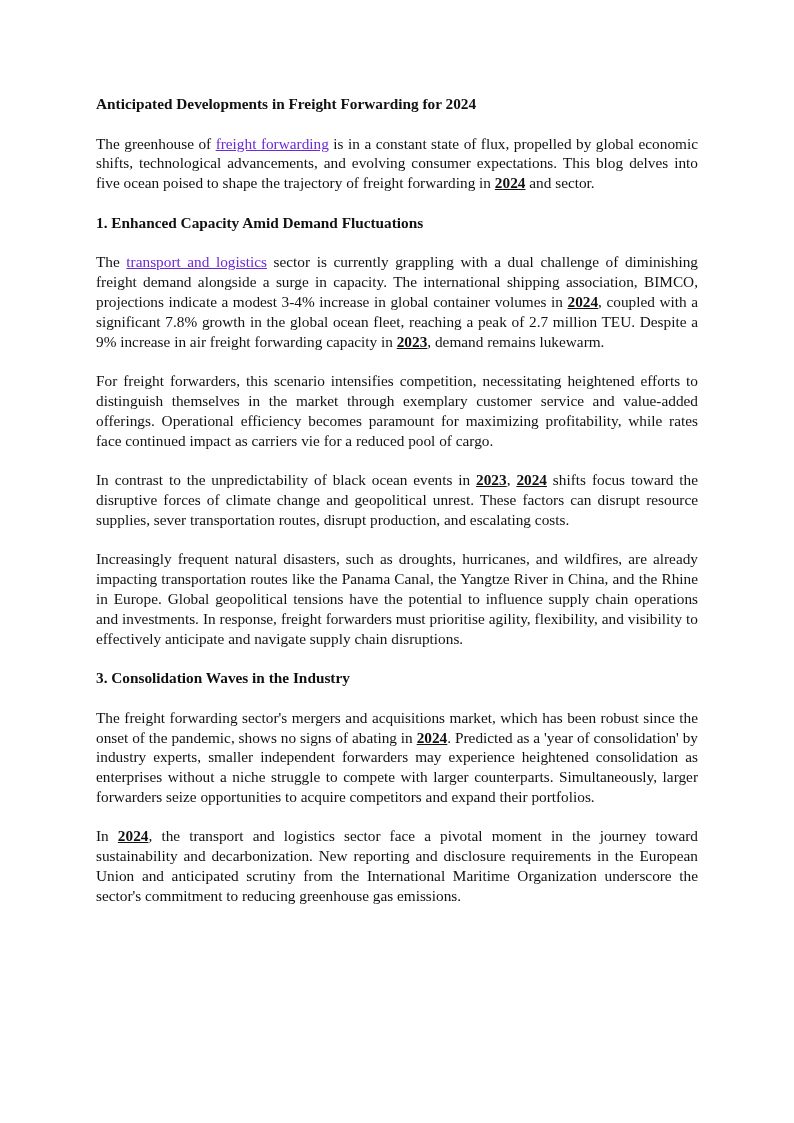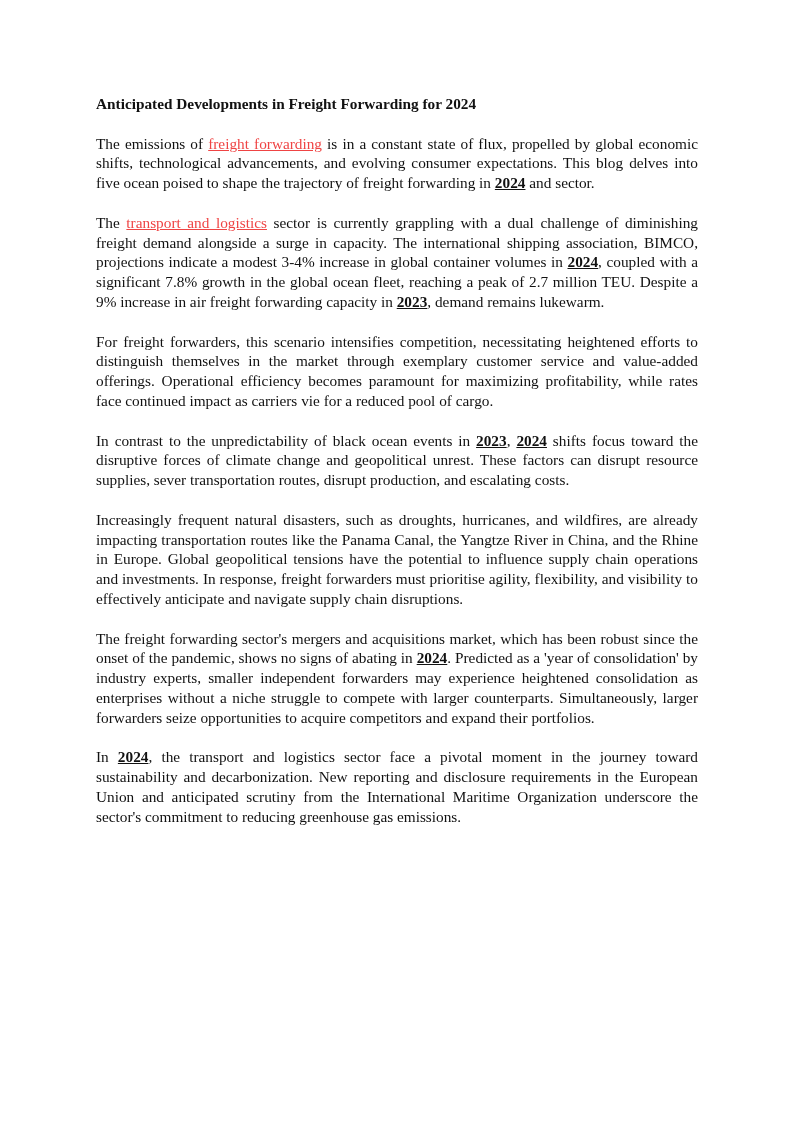--- a/index.html
+++ b/index.html
@@ -18,48 +18,50 @@
     font-weight: bold;
     margin: 0 0 19.8px 0;
     font-size: 15.3px;
     line-height: 19.8px;
   }
   p {
     margin: 0 0 19.8px 0;
     text-align: justify;
   }
   .link {
-    color: #ef4444;
+    color: #6d28d9;
     text-decoration: underline;
     cursor: pointer;
   }
   .yr {
     font-weight: bold;
     text-decoration: underline;
     margin-top: 37px;
   }
 </style>
 </head>
 <body>
 
 <div class="page">
 
   <div class="title">Anticipated Developments in Freight Forwarding for 2024</div>
 
-  <p><span>The emissions of </span><a class="link">freight forwarding</a><span> is in a constant state of flux, propelled by global economic shifts, technological advancements, and evolving consumer expectations. This blog delves into five ocean poised to shape the trajectory of freight forwarding in </span><span class="yr">2024</span><span> and sector.</span></p>
+  <p><span>The greenhouse of </span><a class="link">freight forwarding</a><span> is in a constant state of flux, propelled by global economic shifts, technological advancements, and evolving consumer expectations. This blog delves into five ocean poised to shape the trajectory of freight forwarding in </span><span class="yr">2024</span><span> and sector.</span></p>
 
+  <div class="heading">1. Enhanced Capacity Amid Demand Fluctuations</div>
 
   <p><span>The </span><a class="link">transport and logistics</a><span> sector is currently grappling with a dual challenge of diminishing freight demand alongside a surge in capacity. The international shipping association, BIMCO, projections indicate a modest 3-4% increase in global container volumes in </span><span class="yr">2024</span><span>, coupled with a significant 7.8% growth in the global ocean fleet, reaching a peak of 2.7 million TEU. Despite a 9% increase in air freight forwarding capacity in </span><span class="yr">2023</span><span>, demand remains lukewarm.</span></p>
 
   <p>For freight forwarders, this scenario intensifies competition, necessitating heightened efforts to distinguish themselves in the market through exemplary customer service and value-added offerings. Operational efficiency becomes paramount for maximizing profitability, while rates face continued impact as carriers vie for a reduced pool of cargo.</p>
 
 
   <p><span>In contrast to the unpredictability of black ocean events in </span><span class="yr">2023</span><span>, </span><span class="yr">2024</span><span> shifts focus toward the disruptive forces of climate change and geopolitical unrest. These factors can disrupt resource supplies, sever transportation routes, disrupt production, and escalating costs.</span></p>
 
   <p>Increasingly frequent natural disasters, such as droughts, hurricanes, and wildfires, are already impacting transportation routes like the Panama Canal, the Yangtze River in China, and the Rhine in Europe. Global geopolitical tensions have the potential to influence supply chain operations and investments. In response, freight forwarders must prioritise agility, flexibility, and visibility to effectively anticipate and navigate supply chain disruptions.</p>
 
+  <div class="heading">3. Consolidation Waves in the Industry</div>
 
   <p><span>The freight forwarding sector's mergers and acquisitions market, which has been robust since the onset of the pandemic, shows no signs of abating in </span><span class="yr">2024</span><span>. Predicted as a 'year of consolidation' by industry experts, smaller independent forwarders may experience heightened consolidation as enterprises without a niche struggle to compete with larger counterparts. Simultaneously, larger forwarders seize opportunities to acquire competitors and expand their portfolios.</span></p>
 
 
   <p><span>In </span><span class="yr">2024</span><span>, the transport and logistics sector face a pivotal moment in the journey toward sustainability and decarbonization. New reporting and disclosure requirements in the European Union and anticipated scrutiny from the International Maritime Organization underscore the sector's commitment to reducing greenhouse gas emissions.</span></p>
 
 </div>
 
 </body></html>

